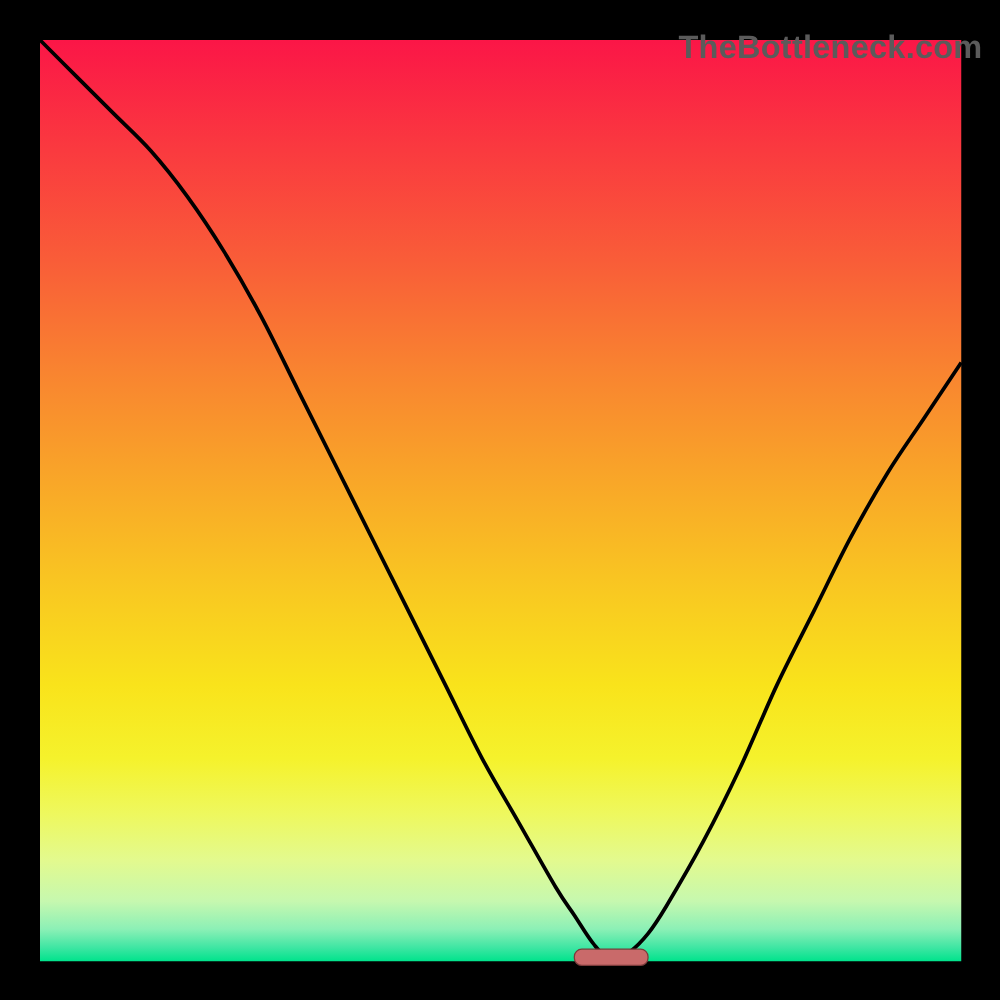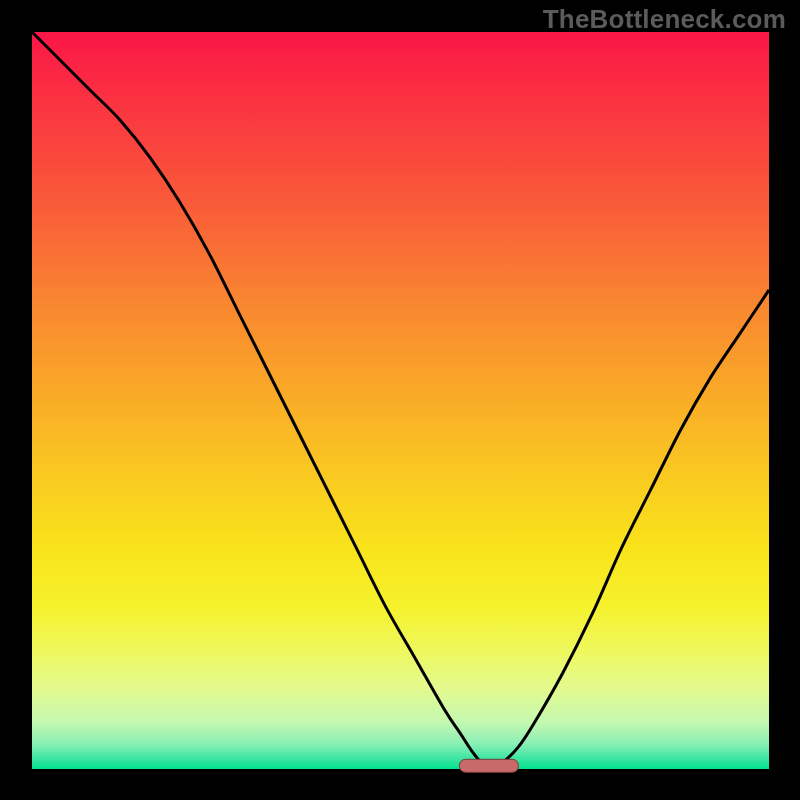--- a/index.html
+++ b/index.html
@@ -12,21 +12,21 @@
     font-family: Arial, Helvetica, sans-serif;
   }
   .frame {
     position: relative;
     width: 800px;
     height: 800px;
     background: #000;
   }
   .watermark {
     position: absolute;
-    top: 4px;
+    top: 22px;
     right: 14px;
     color: #5b5b5b;
     font-size: 26px;
     font-weight: 600;
     letter-spacing: 0.2px;
     z-index: 10;
     user-select: none;
   }
   svg {
     position: absolute;

